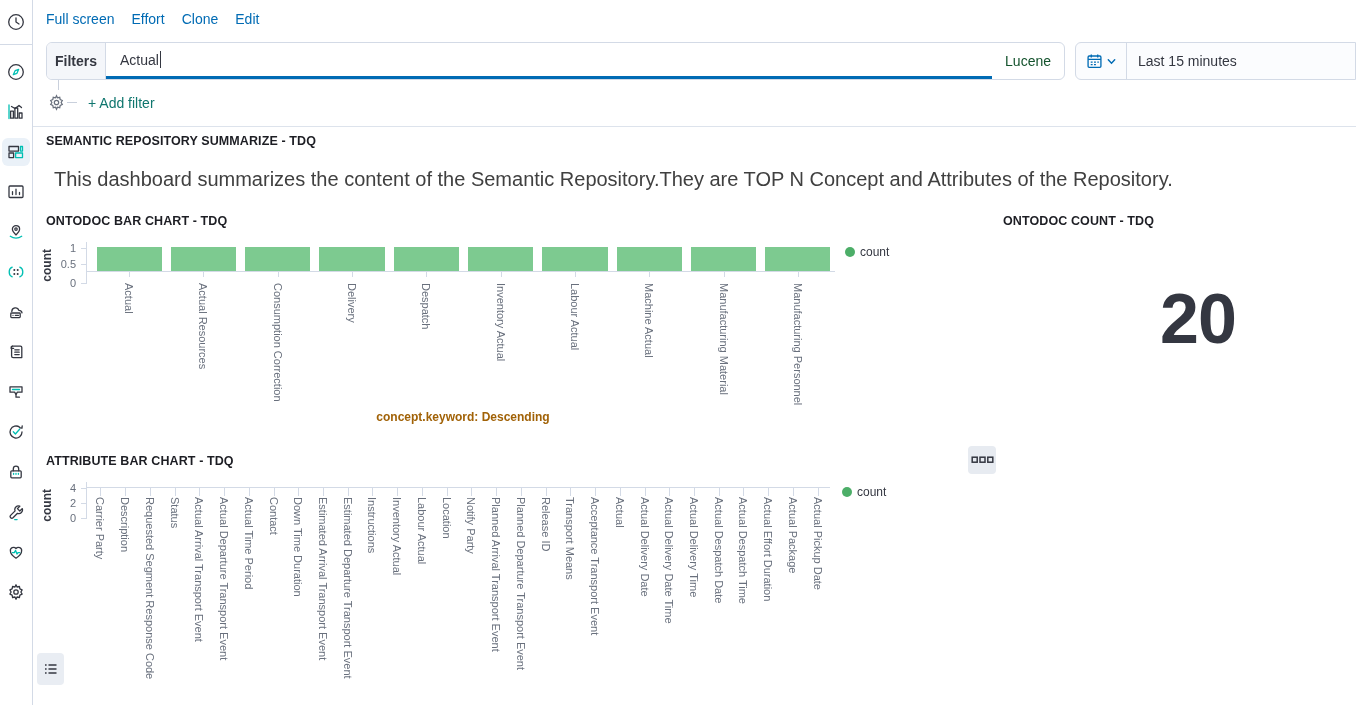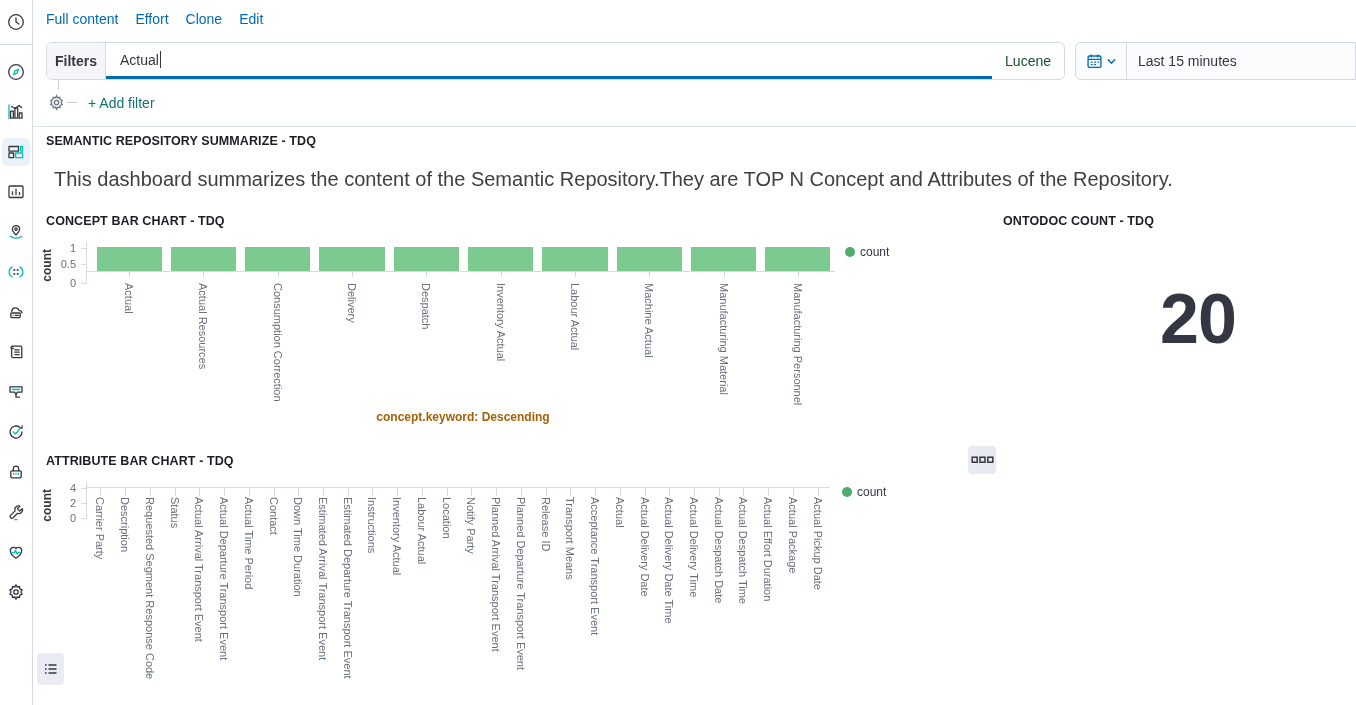--- a/index.html
+++ b/index.html
@@ -208,21 +208,21 @@
         <svg viewBox="0 0 20 20">
           <g fill="none" stroke="#343741" stroke-width="1.3" stroke-linecap="round" stroke-linejoin="round">
             <path d="M10 2.8l1 2.2 2.4-.5.5 2.4 2.2 1-1.2 2.1 1.2 2.1-2.2 1-.5 2.4-2.4-.5-1 2.2-1-2.2-2.4.5-.5-2.4-2.2-1 1.2-2.1-1.2-2.1 2.2-1 .5-2.4 2.4.5z"></path>
             <circle cx="10" cy="10" r="2.2"></circle>
           </g>
         </svg>
       </div>
     </aside>
 
   <nav id="topnav">
-    <a>Full content</a>
+    <a>Full screen</a>
     <a>Effort</a>
     <a>Clone</a>
     <a>Edit</a>
   </nav>
 
   <div id="querybar">
     <div class="chip">Filters</div>
     <div class="qinput">
       <span>Actual</span>
         <span class="caret"></span>
@@ -250,21 +250,21 @@
     <circle cx="10" cy="10" r="2.3"></circle>
   </svg>
   <div class="connector" style="left:67px;top:102px;width:10px;height:1px;"></div>
   <a id="addfilter">+ Add filter</a>
 
   <div class="hdivider"></div>
 
   <div class="panel-title" style="left:46px;top:134px;">SEMANTIC REPOSITORY SUMMARIZE - TDQ</div>
   <div id="md-body">This dashboard summarizes the content of the Semantic Repository.They are TOP N Concept and Attributes of the Repository.</div>
 
-  <div class="panel-title" style="left:46px;top:214px;">CONCEPT BAR CHART - TDQ</div>
+  <div class="panel-title" style="left:46px;top:214px;">ONTODOC BAR CHART - TDQ</div>
 
   <div class="panel-title" style="left:1003px;top:214px;">ONTODOC COUNT - TDQ</div>
   <div id="metric-val">20</div>
 
   <div class="panel-title" style="left:46px;top:454px;">ATTRIBUTE BAR CHART - TDQ</div>
 
   <div id="panel-options">
     <svg width="23" height="14" viewBox="0 0 23 14" fill="none" stroke="#343741" stroke-width="1.5">
       <rect x="1.2" y="4.2" width="5" height="5"></rect>
       <rect x="9" y="4.2" width="5" height="5"></rect>

